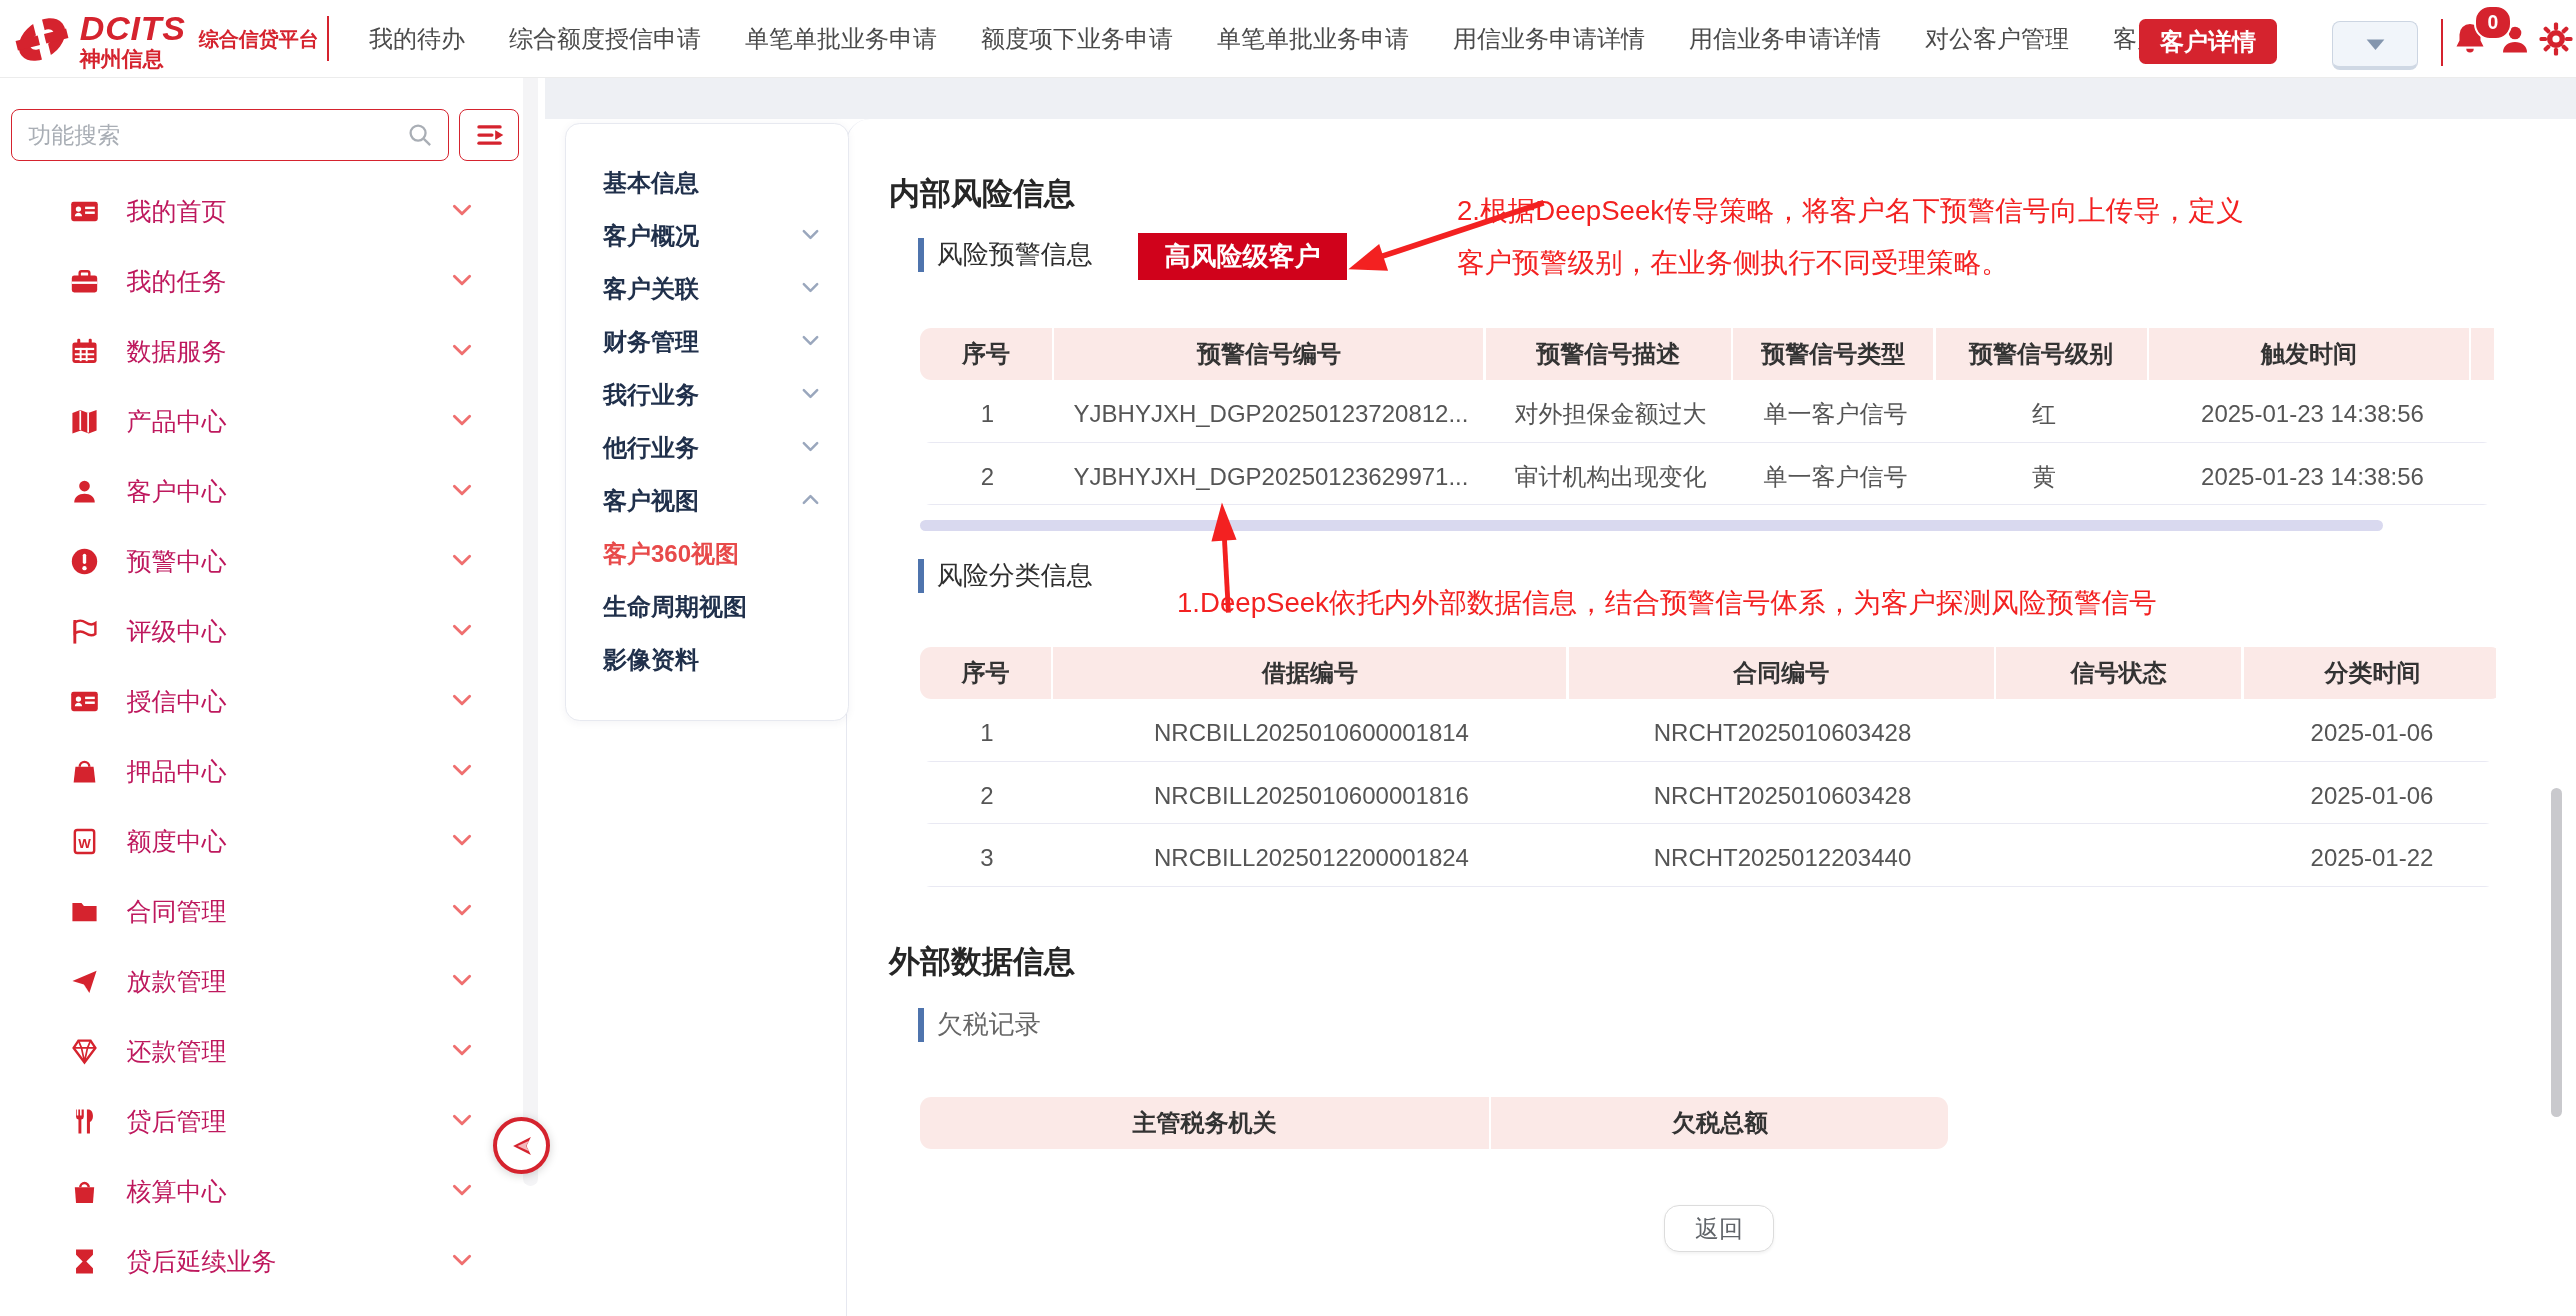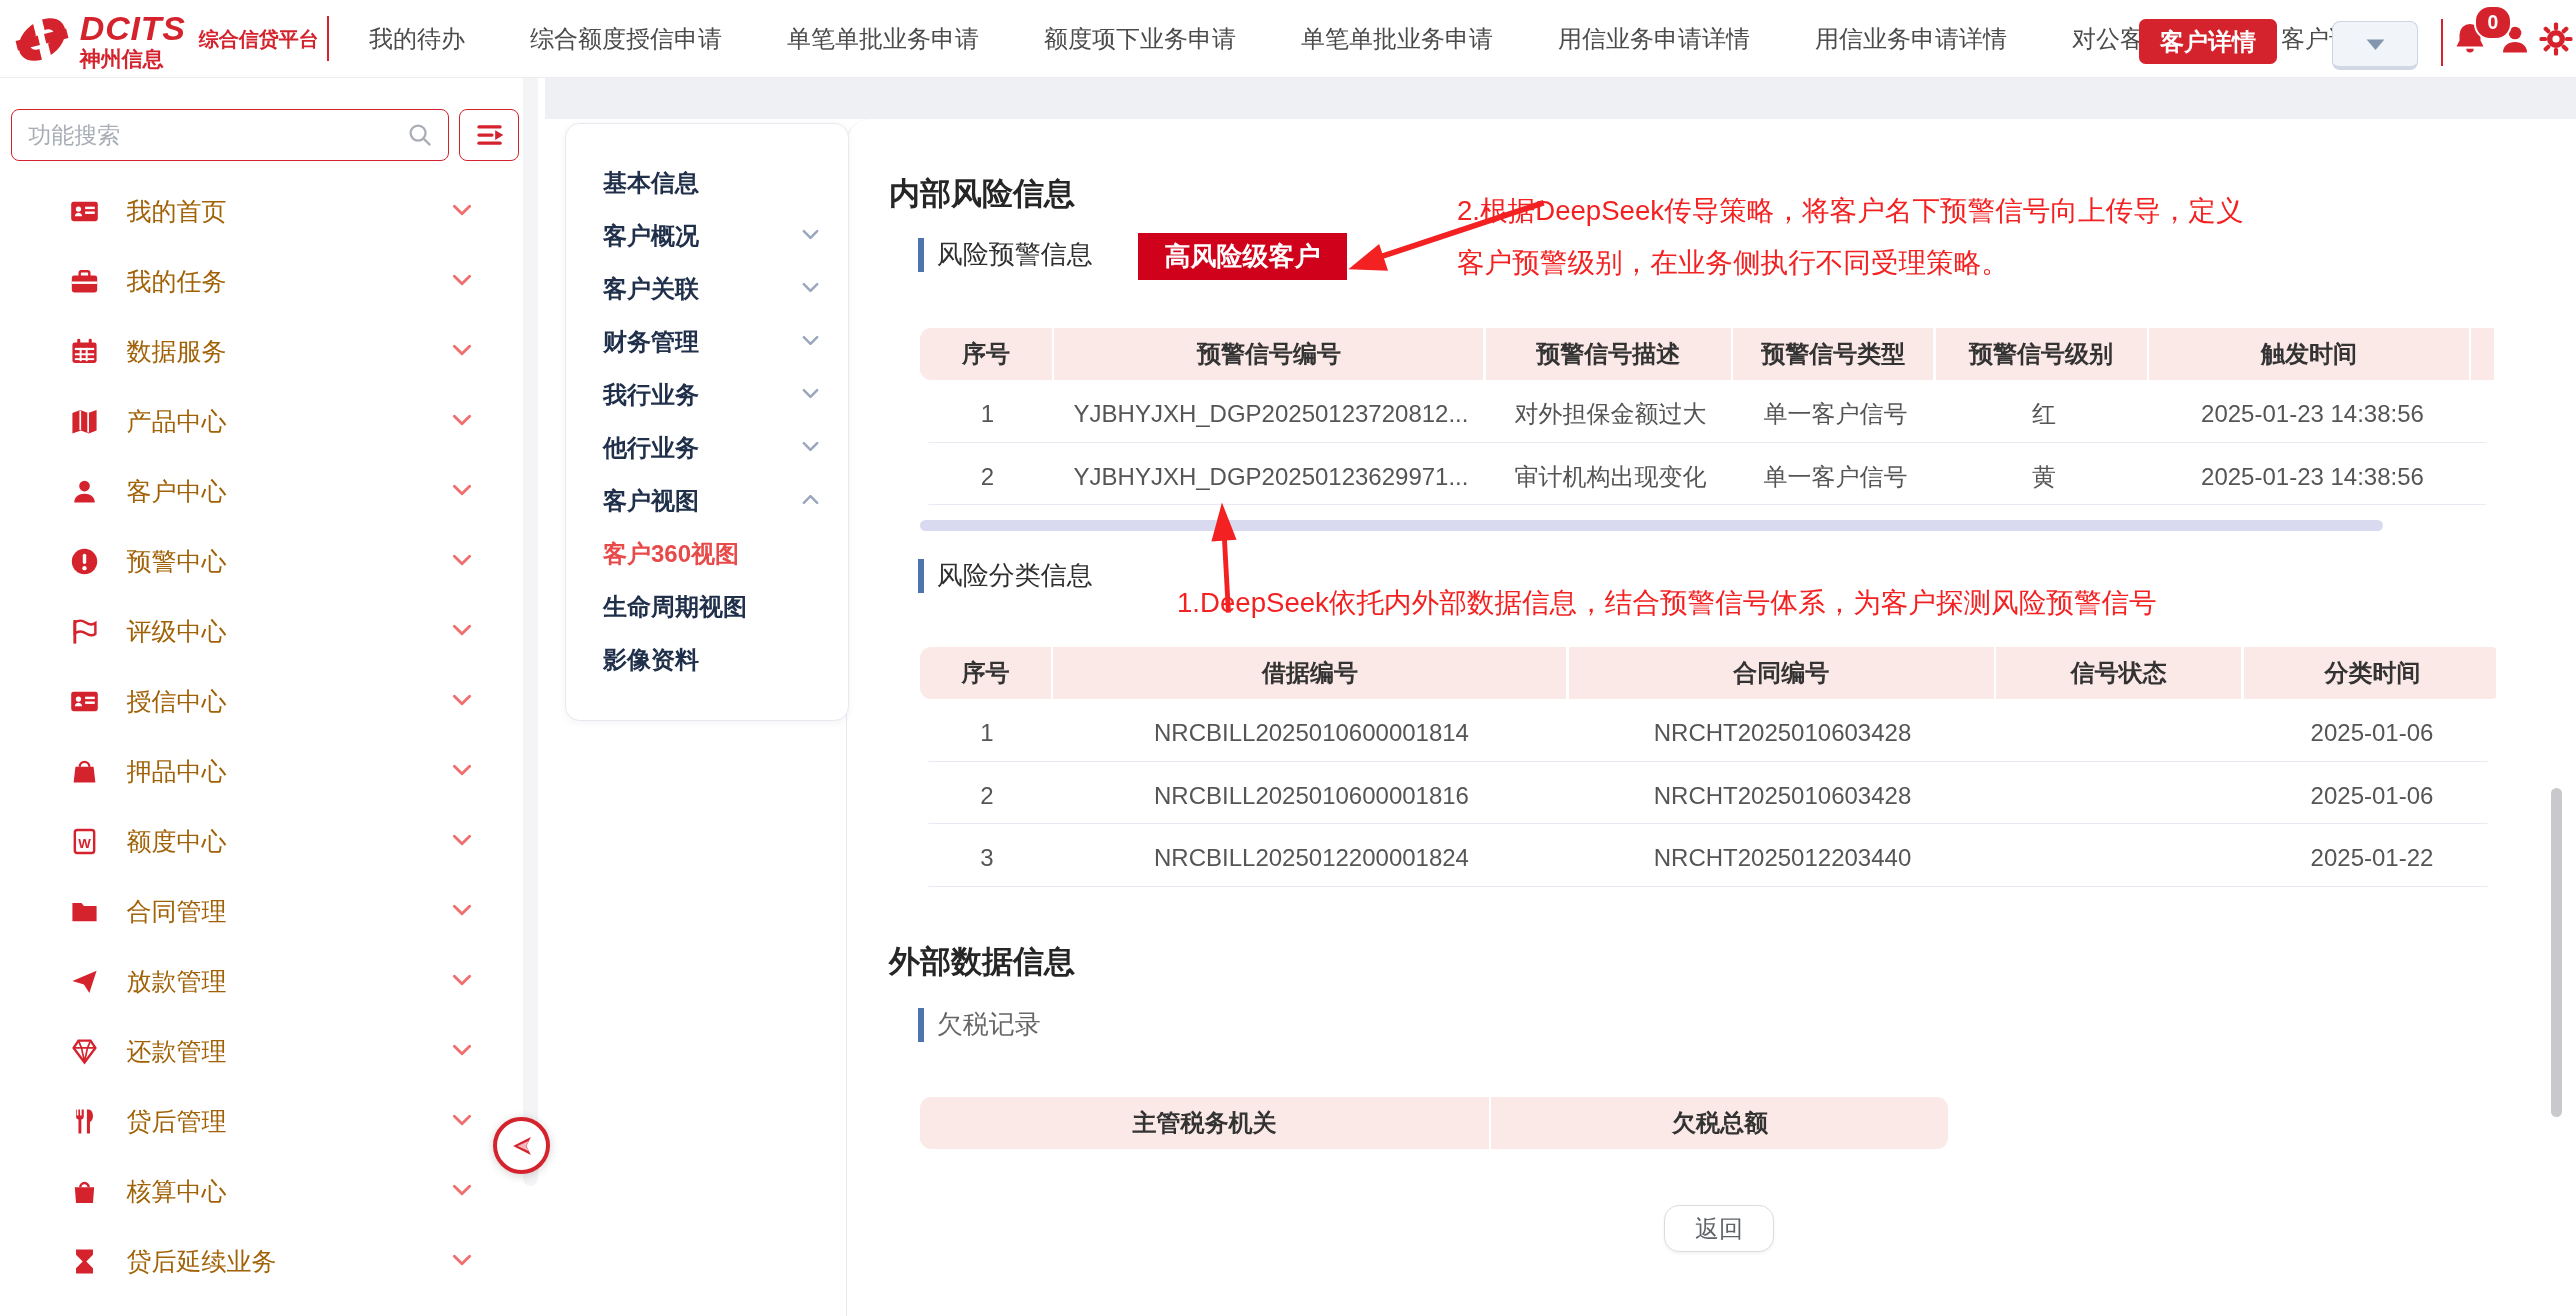--- a/index.html
+++ b/index.html
@@ -7,21 +7,21 @@
        font-family:"Liberation Sans","DejaVu Sans",sans-serif;background:#fff;}
   
   .topbar{position:absolute;left:0;top:0;width:2576px;height:77px;background:#fff;
           border-bottom:0.8px solid #ececec;z-index:30;}
   .brand{position:absolute;left:11.3px;top:4.9px;height:70px;display:flex;align-items:center;}
   .brand-text{margin-left:6.5px;line-height:1;}
   .brand-co{font-style:italic;font-weight:bold;font-size:34px;color:#d5232e;letter-spacing:0.8px;}
   .brand-cn{font-weight:bold;font-size:21px;color:#d5232e;margin-top:3.2px;}
   .brand-product{margin-left:13px;font-weight:bold;font-size:20px;color:#d5232e;}
   .brand-divider{position:absolute;left:327px;top:16px;width:2.4px;height:45px;background:#d5232e;}
-  .topnav{position:absolute;left:369px;top:0;height:77px;display:flex;align-items:center;gap:65px;}
+  .topnav{position:absolute;left:369px;top:0;height:77px;display:flex;align-items:center;gap:44px;}
   .nav-item{font-size:24px;color:#4b4b4b;white-space:nowrap;cursor:pointer;}
   .nav-active{position:absolute;left:2139px;top:19.4px;height:45px;padding:0 21px;background:#d5232e;
               color:#fff;font-weight:bold;font-size:24px;border-radius:6.5px;display:flex;
               align-items:center;cursor:pointer;}
   .dd-btn{position:absolute;left:2332px;top:21px;width:84px;height:44px;background:#f1f5fa;
           border:1.6px solid #ccd5e2;border-bottom:4px solid #cfd8e4;border-radius:8px;
           display:flex;align-items:center;justify-content:center;cursor:pointer;}
   .tb-divider{position:absolute;left:2441px;top:19.4px;width:2.4px;height:47px;background:#d5232e;}
   .tb-ico{position:absolute;top:21px;width:36px;height:36px;cursor:pointer;}
   .badge0{position:absolute;left:2474px;top:4.9px;min-width:34px;height:31px;background:#d5232e;
@@ -33,21 +33,21 @@
               border-radius:8px;background:#fff;display:flex;align-items:center;}
   .search-box input{flex:1;border:none;outline:none;font-size:23px;color:#444;padding:0 16px;
                     background:transparent;font-family:inherit;}
   .search-box input::placeholder{color:#a9aeb5;}
   .menu-toggle{position:absolute;left:459px;top:32px;width:58px;height:50px;border:1.6px solid #d5232e;
                border-radius:8px;background:#fff;display:flex;align-items:center;justify-content:center;cursor:pointer;}
   .sb-track{position:absolute;left:523px;top:0px;width:14.6px;height:1109px;background:#f4f4f6;border-radius:0 0 7.3px 7.3px;}
   .sb-list{position:absolute;left:0;top:99px;width:523px;}
   .sb-item{height:70px;display:flex;align-items:center;cursor:pointer;}
   .sb-ico{width:29px;height:29px;margin-left:70px;flex:0 0 29px;}
-  .sb-label{margin-left:27.6px;font-size:25px;color:#a16207;flex:1;}
+  .sb-label{margin-left:27.6px;font-size:25px;color:#be185d;flex:1;}
   .sb-chev{margin-right:49px;}
   .collapse-btn{position:absolute;left:493px;top:1117px;width:49px;height:49px;border-radius:50%;
                 background:#fff;border:4.9px solid #d5232e;box-shadow:0 1.6px 9.7px rgba(0,0,0,.18);
                 display:flex;align-items:center;justify-content:center;cursor:pointer;z-index:20;}
   
   .grayband{position:absolute;left:545px;top:77px;width:2031px;height:42px;background:#eef0f4;}
   .submenu{position:absolute;left:565px;top:123px;width:282px;height:596px;background:#fff;
            border:1.6px solid #e7e9f0;border-radius:14.6px;box-shadow:0 1.6px 8px rgba(30,40,80,.05);z-index:15;}
   .sm-list{position:absolute;left:1px;top:32px;width:100%;}
   .sm-item{height:53px;display:flex;align-items:center;padding:0 27.6px 0 36px;cursor:pointer;}

